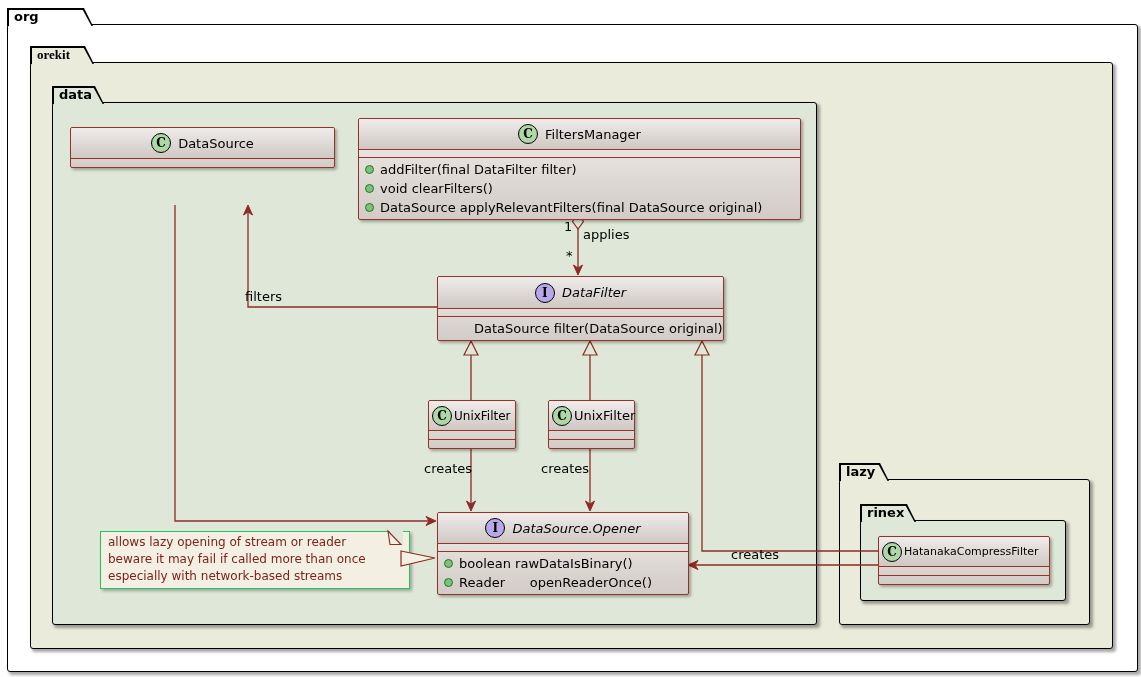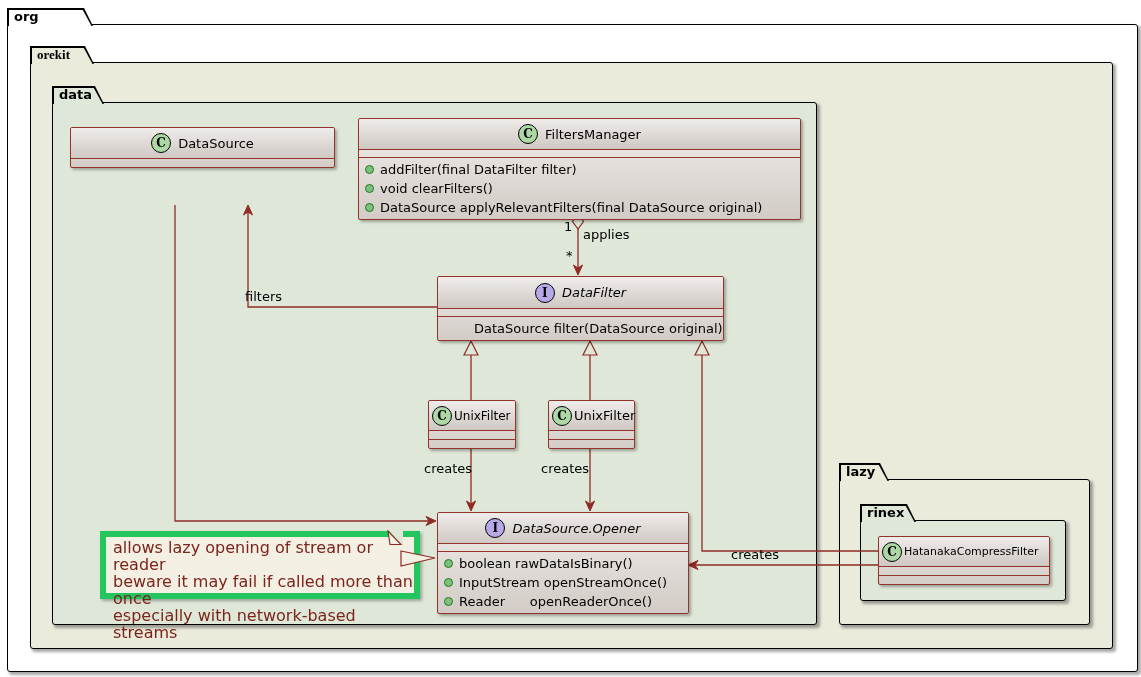--- a/index.html
+++ b/index.html
@@ -39,22 +39,22 @@
   .member.nobullet{padding-left:5px;margin-left:31px;}
   .bullet{width:7px;height:7px;border-radius:50%;background:#7EC07E;border:1px solid #1E7A1E;
     margin:0 6px;flex:none;}
   .badge{width:18px;height:18px;border-radius:50%;border:1px solid #000;
     display:flex;align-items:center;justify-content:center;
     font-family:"DejaVu Serif",serif;font-weight:bold;font-size:12px;flex:none;}
   .badge.c{background:#ADD8A6;} .badge.i{background:#B7A9E8;}
   
   .note{
     position:absolute;left:100px;top:531px;width:301px;height:54px;
-    background:#F3EFE2;border:6px solid #22c55e;box-shadow:2px 2px 3px rgba(0,0,0,.3);
-    z-index:10;color:#7B241C;font-size:16px;line-height:17px;padding:2px 0 0 7px;
+    background:#F3EFE2;border:1px solid #22c55e;box-shadow:2px 2px 3px rgba(0,0,0,.3);
+    z-index:10;color:#7B241C;font-size:12px;line-height:17px;padding:2px 0 0 7px;
   }
   
   .elabel{position:absolute;font-size:13px;color:#000;z-index:12;}
   
   svg.layer{position:absolute;left:0;top:0;z-index:5;pointer-events:none;}
   svg.layer.top{z-index:15;}
 </style>
 </head>
 <body>
 
@@ -190,24 +190,20 @@
       <span class="name italic">DataSource.Opener</span>
     </div>
     <div class="sec empty" style="height:7px"></div>
     <div class="sec members">
       <div class="member">
         <span class="bullet"></span>
         <span class="txt">boolean rawDataIsBinary()</span>
       </div>
       <div class="member">
         <span class="bullet"></span>
-        <span class="txt">InputStream openStreamOnce()</span>
-      </div>
-      <div class="member">
-        <span class="bullet"></span>
         <span class="txt">Reader      openReaderOnce()</span>
       </div>
     </div>
   </div>
 
   <div class="cls" style="left:878px;top:536px;width:170px;">
     <div class="title left small">
       <span class="badge c">C</span>
       <span class="name" style="font-size:11px">HatanakaCompressFilter</span>
     </div>

